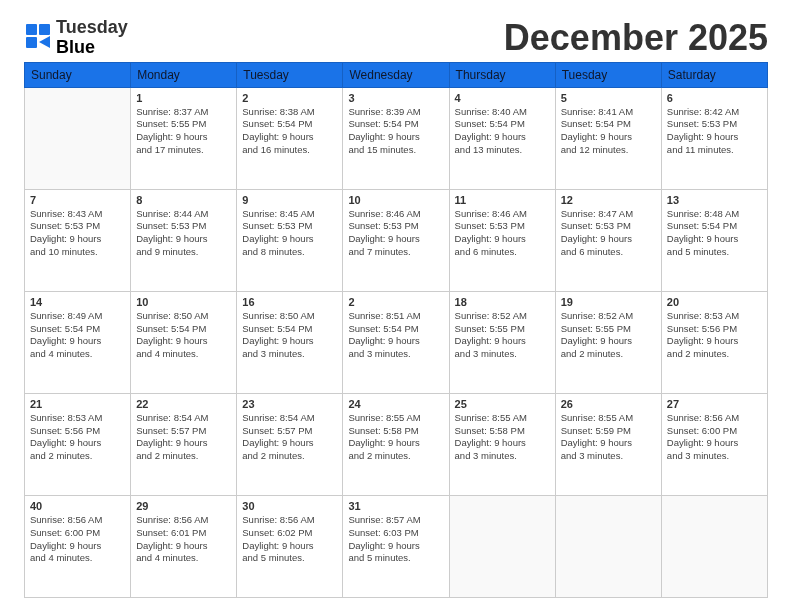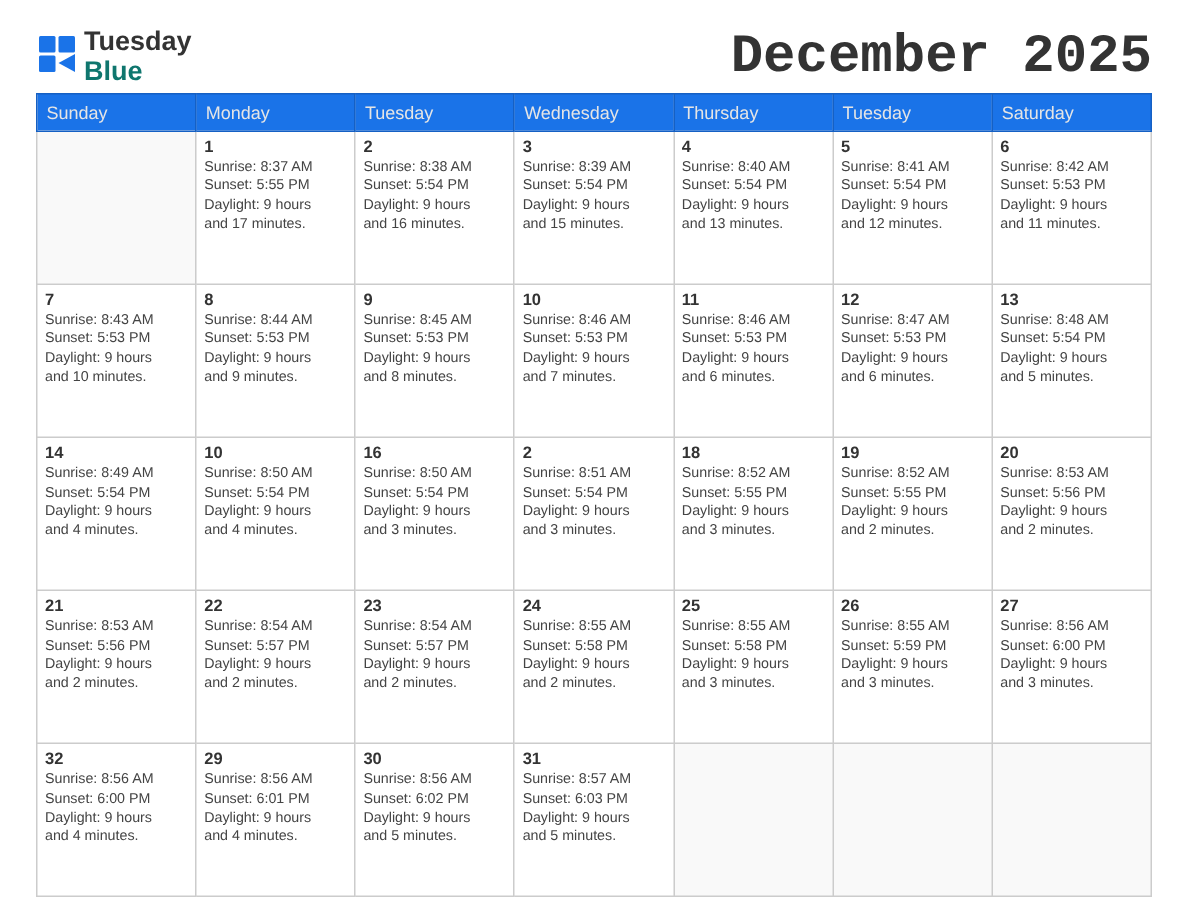--- a/index.html
+++ b/index.html
@@ -26,52 +26,51 @@
     .logo-area {
       display: flex;
       align-items: center;
     }
     .logo-text {
       font-size: 18px;
       font-weight: bold;
       color: #333;
       line-height: 1.1;
     }
-    .logo-blue { color: #0f766e; }
+    .logo-blue { color: #000000; }
     .logo-icon {
       width: 28px;
       height: 28px;
       margin-right: 4px;
       position: relative;
       top: -2px;
     }
     .title-area {
       text-align: left;
-      font-family: Liberation Mono, monospace;
     }
     .month-title {
       font-size: 36px;
       font-weight: bold;
       color: #333;
       line-height: 1.1;
     }
     .subtitle {
       font-size: 14px;
       color: #555;
       margin-top: 2px;
     }
     .calendar {
       width: 100%;
       border-collapse: collapse;
       flex: 1;
       font-size: 10.5px;
     }
     .calendar thead th {
       background: #1a73e8;
-      color: #e5e5e5;
+      color: #0f172a;
       padding: 5px 6px;
       text-align: left;
       font-size: 12px;
       font-weight: normal;
       border: 1px solid #1560c4;
     }
     .calendar tbody td {
       border: 1px solid #ccc;
       padding: 4px 5px;
       vertical-align: top;
@@ -249,21 +248,21 @@
             <span class="day-num">26</span>
             <div class="day-info">Sunrise: 8:55 AM<br>Sunset: 5:59 PM<br>Daylight: 9 hours<br>and 3 minutes.</div>
           </td>
           <td>
             <span class="day-num">27</span>
             <div class="day-info">Sunrise: 8:56 AM<br>Sunset: 6:00 PM<br>Daylight: 9 hours<br>and 3 minutes.</div>
           </td>
         </tr>
         <tr class="last-row">
           <td>
-            <span class="day-num">32</span>
+            <span class="day-num">40</span>
             <div class="day-info">Sunrise: 8:56 AM<br>Sunset: 6:00 PM<br>Daylight: 9 hours<br>and 4 minutes.</div>
           </td>
           <td>
             <span class="day-num">29</span>
             <div class="day-info">Sunrise: 8:56 AM<br>Sunset: 6:01 PM<br>Daylight: 9 hours<br>and 4 minutes.</div>
           </td>
           <td>
             <span class="day-num">30</span>
             <div class="day-info">Sunrise: 8:56 AM<br>Sunset: 6:02 PM<br>Daylight: 9 hours<br>and 5 minutes.</div>
           </td>

